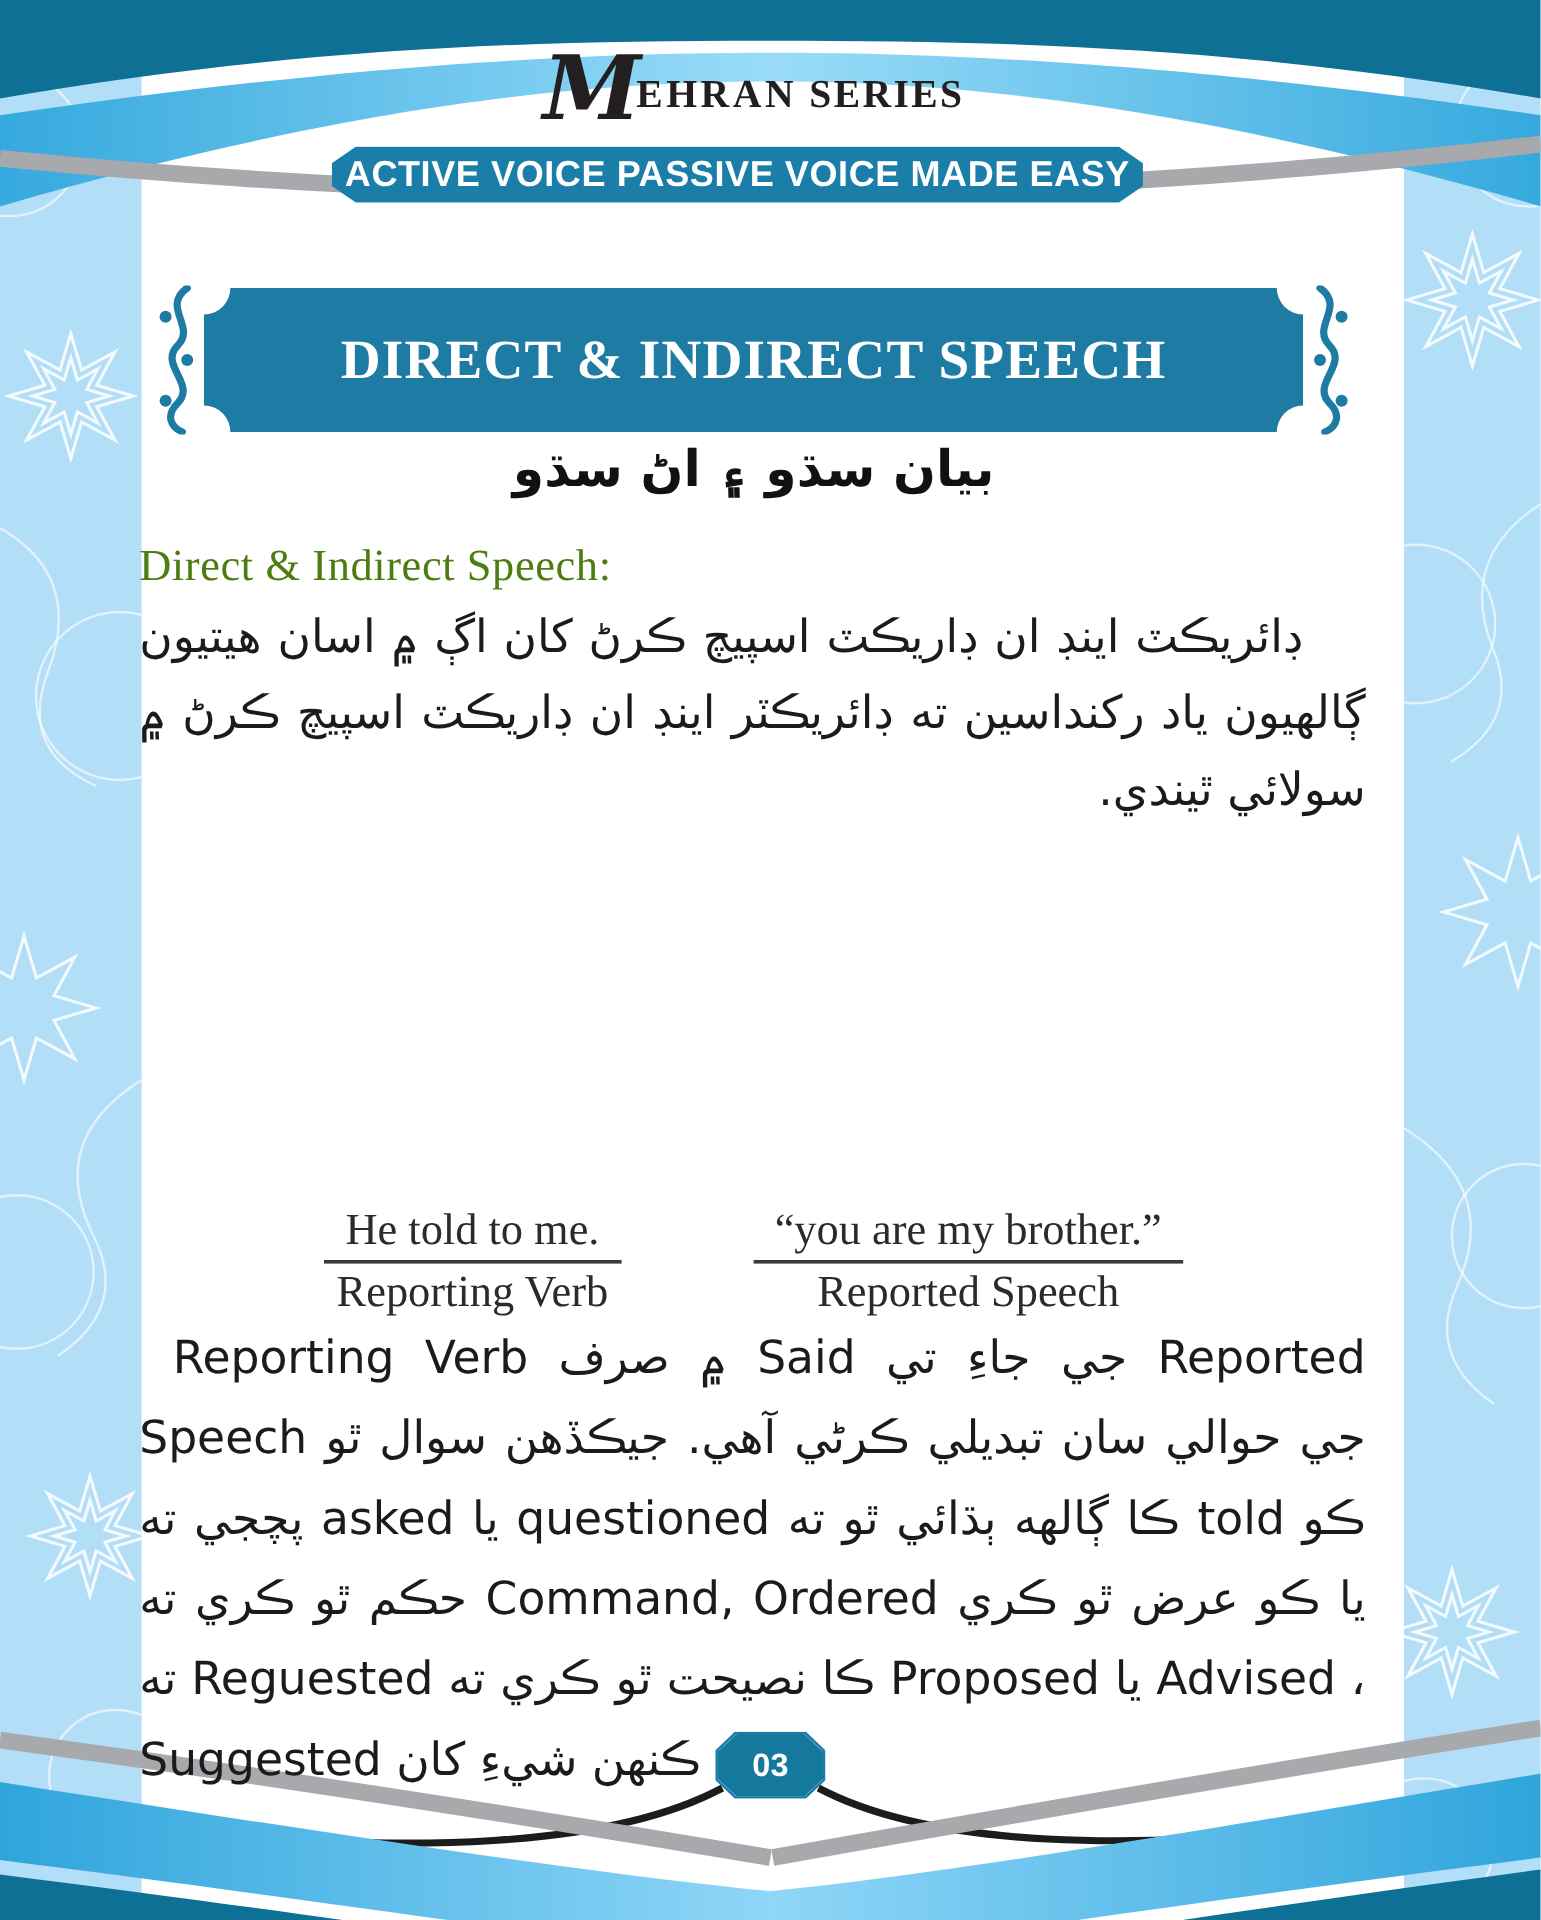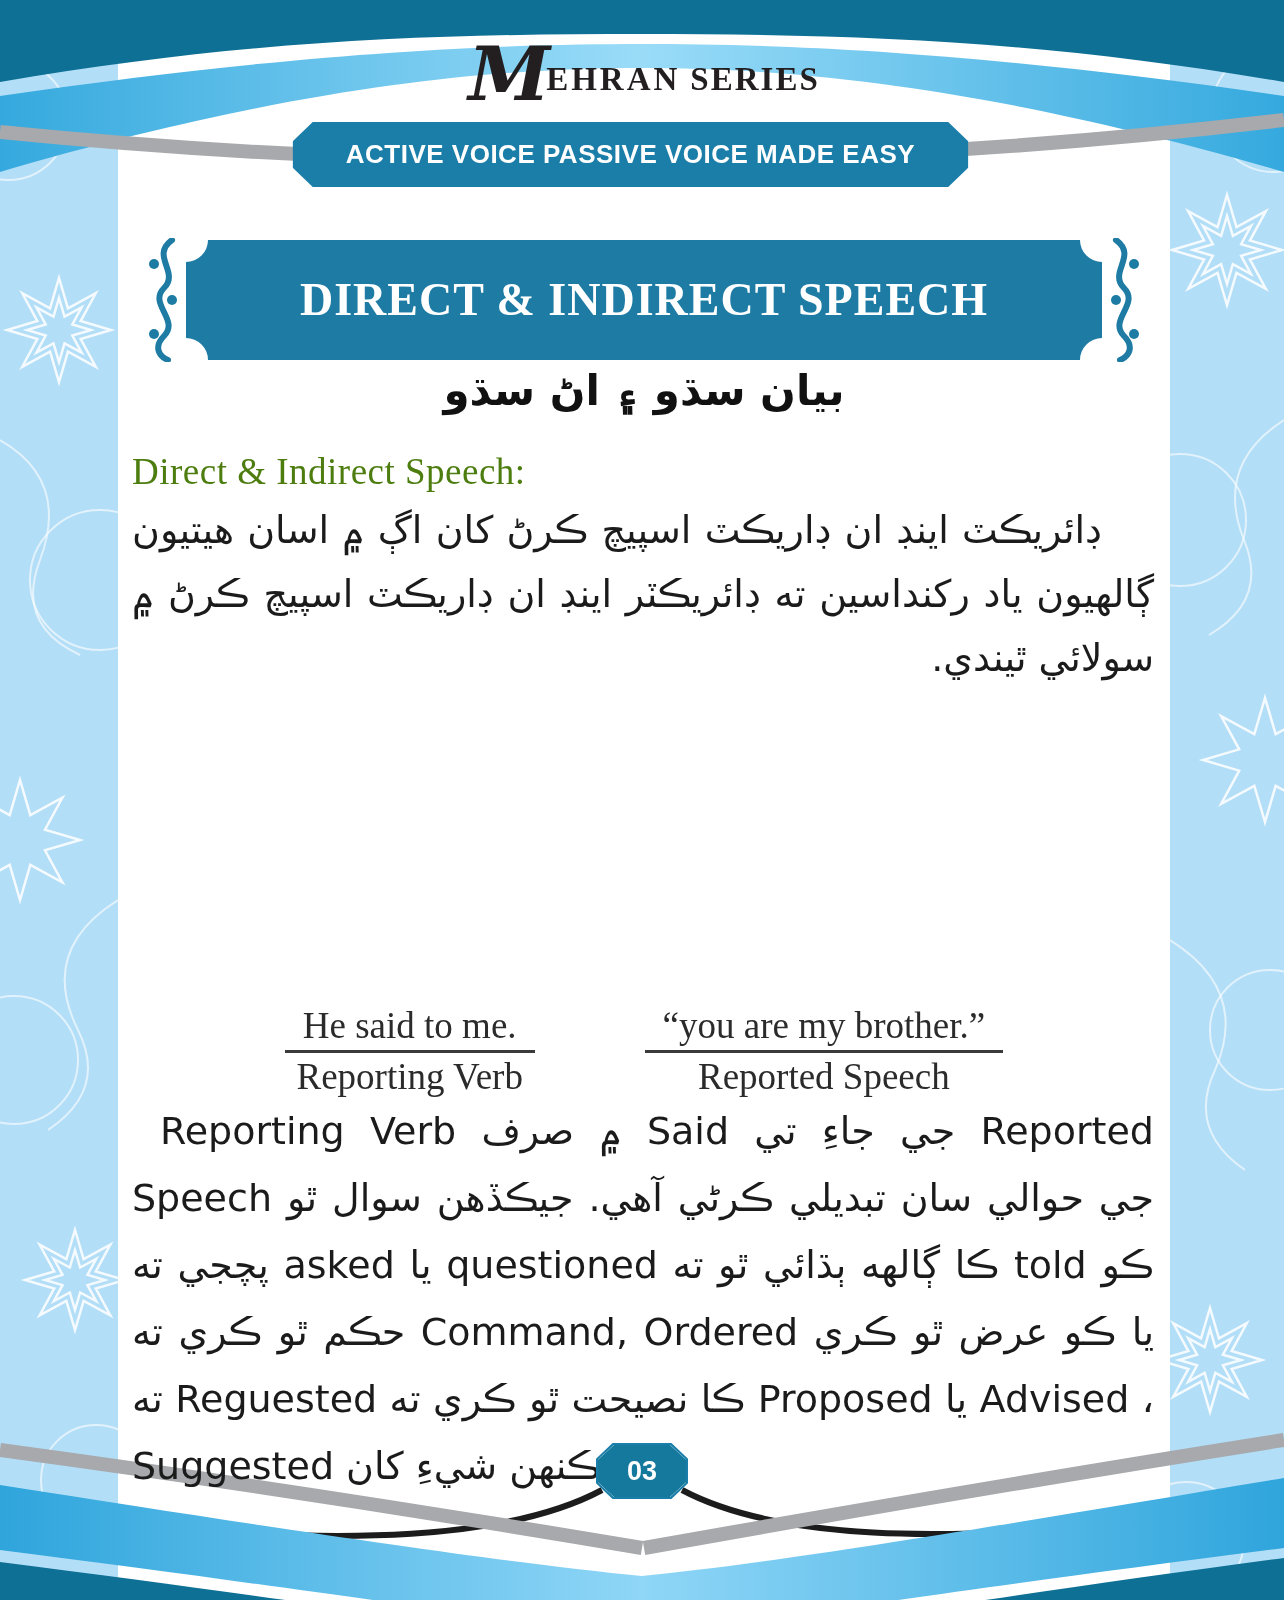--- a/index.html
+++ b/index.html
@@ -11,30 +11,30 @@
   .strip.left{left:0;width:118px;}
   .strip.right{right:0;width:114px;}
   .strip svg{position:absolute;top:0;left:0;}
 
   
   .deco{position:absolute;left:0;width:1284px;z-index:2;pointer-events:none;}
   #top-deco{top:0;height:210px;}
   #bottom-deco{bottom:0;height:210px;}
 
   
-  #content{position:absolute;left:118px;top:0;width:1052px;height:1600px;z-index:3;border-radius:23px;}
+  #content{position:absolute;left:102px;top:0;width:1052px;height:1600px;z-index:3;border-radius:23px;}
 
   .logo-row{position:absolute;top:44px;left:0;width:100%;text-align:center;color:#231f20;white-space:nowrap;}
   .logo-m{font-family:"DejaVu Serif",serif;font-style:italic;font-weight:bold;font-size:74px;line-height:60px;vertical-align:-10px;letter-spacing:-4px;}
   .logo-rest{font-family:"Liberation Serif",serif;font-weight:bold;font-size:33px;letter-spacing:3px;}
   .logo-word{font-family:"Liberation Serif",serif;font-weight:bold;font-size:33px;letter-spacing:2px;margin-left:10px;}
 
   .banner{position:absolute;top:122px;left:50%;transform:translateX(-52%);
-          width:676px;height:65px;background:#1a7ea8;color:#ffffff;
-          font-family:"Liberation Sans",sans-serif;font-weight:bold;font-size:26px;
+          width:676px;height:47px;background:#1a7ea8;color:#ffffff;
+          font-family:"Liberation Sans",sans-serif;font-weight:bold;font-size:30px;
           display:flex;align-items:center;justify-content:center;letter-spacing:.5px;white-space:nowrap;
           clip-path:polygon(3% 0,97% 0,100% 30%,100% 70%,97% 100%,3% 100%,0 70%,0 30%);}
 
   .title-row{position:absolute;top:238px;left:0;width:100%;display:flex;align-items:center;justify-content:center;}
   .title-box{position:relative;width:916px;height:120px;}
   .title-box svg{position:absolute;top:0;left:0;}
   .title-text{position:absolute;top:0;left:0;width:100%;height:100%;display:flex;flex-direction:column;
               align-items:center;justify-content:center;color:#ffffff;font-weight:bold;line-height:1.18;}
   .title-l1{font-size:41px;letter-spacing:1px;}
   .title-l2{font-size:46px;letter-spacing:1px;}
@@ -193,21 +193,21 @@
     </div>
 
     <div class="subtitle">بيان سڌو ۽ اڻ سڌو</div>
 
     <div class="heading">Direct &amp; Indirect Speech:</div>
 
     <div class="sindhi" id="para1">ڊائريڪٽ اينڊ ان ڊاريڪٽ اسپيچ ڪرڻ کان اڳ ۾ اسان هيتيون ڳالهيون ياد رکنداسين ته ڊائريڪٽر اينڊ ان ڊاريڪٽ اسپيچ ڪرڻ ۾ سولائي ٿيندي.</div>
 
     <div class="ex-wrap">
       <div class="ex-col">
-        <div class="ex-sentence">He said to me.</div>
+        <div class="ex-sentence">He told to me.</div>
         <div class="ex-label">Reporting Verb</div>
       </div>
       <div class="ex-col">
         <div class="ex-sentence">“you are my brother.”</div>
         <div class="ex-label">Reported Speech</div>
       </div>
     </div>
 
     <div class="sindhi" id="para3">Reporting Verb ۾ صرف Said جي جاءِ تي Reported Speech جي حوالي سان تبديلي ڪرڻي آهي. جيڪڏهن سوال ٿو پچجي ته asked يا questioned ڪا ڳالهه ٻڌائي ٿو ته told ڪو حڪم ٿو ڪري ته Command, Ordered يا ڪو عرض ٿو ڪري ته Reguested ڪا نصيحت ٿو ڪري ته Proposed يا Advised ، Suggested ڪنهن شيءِ کان</div>
   </div>

